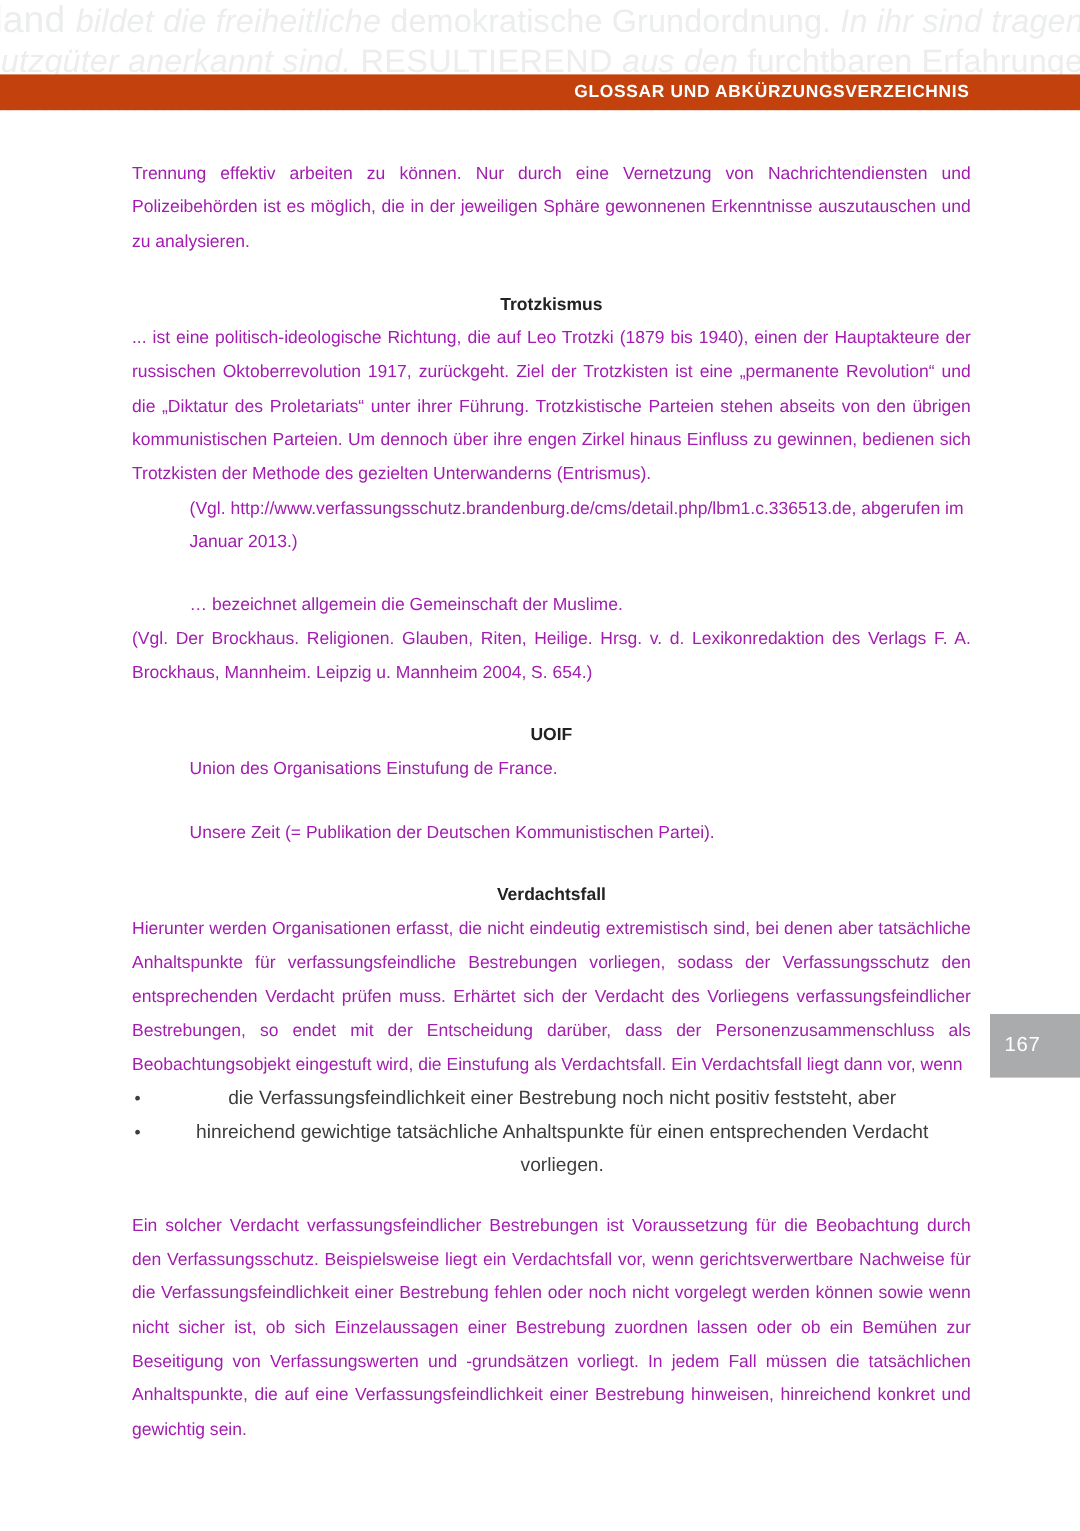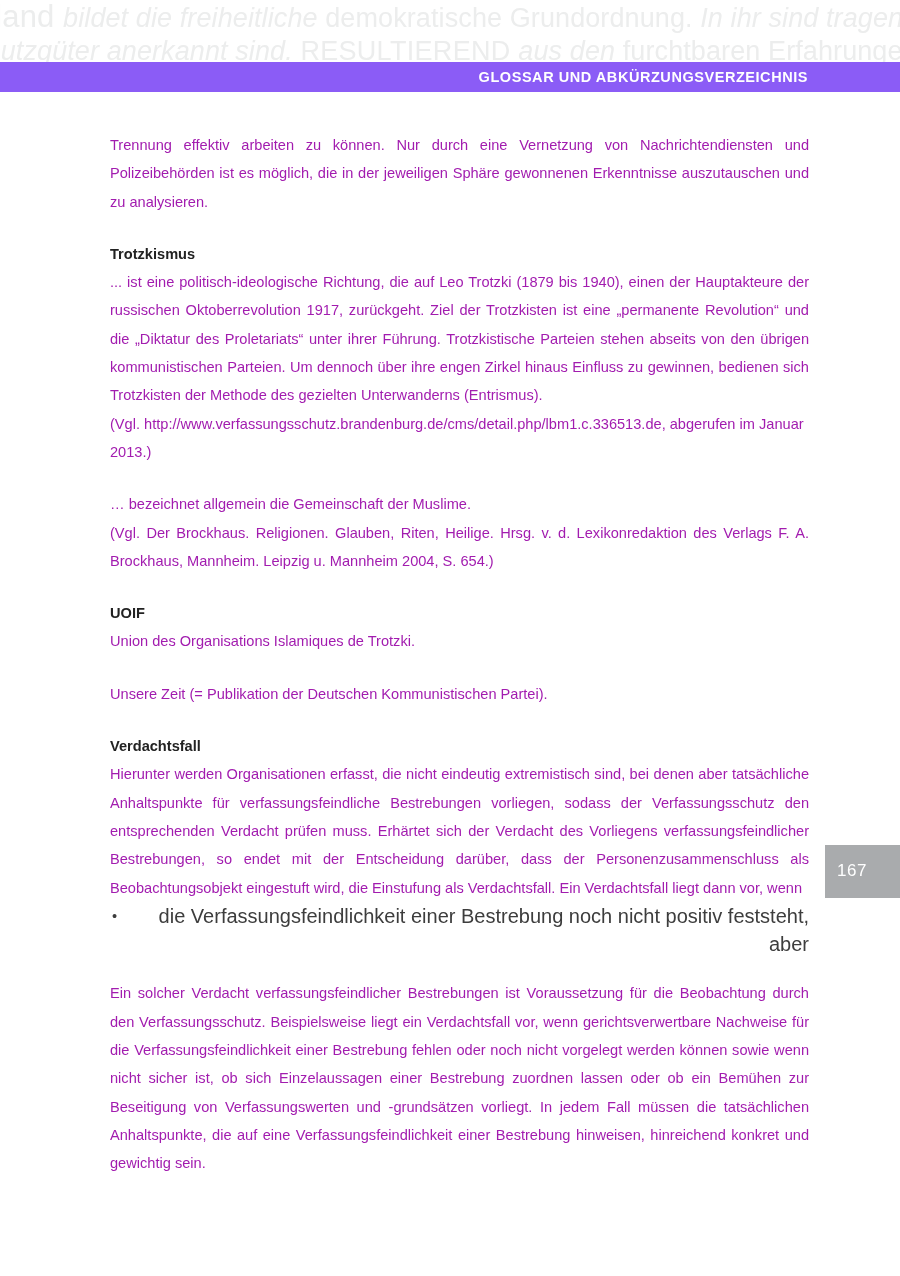--- a/index.html
+++ b/index.html
@@ -50,21 +50,21 @@
   .d-caps { font-weight: 400; letter-spacing: 0.3px; }
   .d-bold { font-weight: 700; }
   .d-big  { font-size: 31px; }
 
   .header-bar {
     position: absolute;
     left: 0;
     top: 62px;
     width: 900px;
     height: 30px;
-    background: #8b5cf6;
+    background: #c2410c;
   }
   .header-bar-title {
     position: absolute;
     right: 92px;
     top: 0;
     height: 30px;
     line-height: 30px;
     color: #ffffff;
     font-size: 14.5px;
     font-weight: 700;
@@ -101,43 +101,44 @@
   }
   .para {
     font-size: 14.6px;
     line-height: 28.3px;
     text-align: justify;
     text-justify: inter-word;
     color: #a21caf;
     margin: 0;
     hyphens: none;
   }
-  .para.left-align { text-align: left; }
+  .para.left-align { text-align: left; margin-left: 48px; }
   .term {
     font-size: 14.6px;
     line-height: 28.3px;
     font-weight: 700;
     color: #222222;
     margin: 0;
+    text-align: center;
   }
   .gap-sm  { height: 21px; }
   .gap-md  { height: 24px; }
 
   .bullets {
     margin: 0;
     padding: 0;
     list-style: none;
   }
   .bullets li {
     position: relative;
     padding-left: 18px;
-    font-size: 20px;
+    font-size: 16px;
     line-height: 28.3px;
     color: #3d3d3d;
-    text-align: right;
+    text-align: center;
   }
   .bullets li::before {
     content: "\2022";
     position: absolute;
     left: 2px;
     top: 0;
     font-size: 14.6px;
     line-height: 28.3px;
     color: #3d3d3d;
   }
@@ -184,34 +185,35 @@
 
   <div>
     <p class="para left-align">… bezeichnet allgemein die Gemeinschaft der Muslime.</p>
     <p class="para">(Vgl. Der Brockhaus. Religionen. Glauben, Riten, Heilige. Hrsg. v. d. Lexikonredaktion des Verlags F. A. Brockhaus, Mannheim. Leipzig u. Mannheim 2004, S. 654.)</p>
   </div>
 
   <div class="gap-md"></div>
 
   <div>
     <p class="term">UOIF</p>
-    <p class="para left-align">Union des Organisations Islamiques de Trotzki.</p>
+    <p class="para left-align">Union des Organisations Einstufung de France.</p>
   </div>
 
   <div class="gap-md"></div>
 
   <div>
     <p class="para left-align">Unsere Zeit (= Publikation der Deutschen Kommunistischen Partei).</p>
   </div>
 
   <div class="gap-md"></div>
 
   <div>
     <p class="term">Verdachtsfall</p>
     <p class="para">Hierunter werden Organisationen erfasst, die nicht eindeutig extremistisch sind, bei denen aber tatsächliche Anhaltspunkte für verfassungsfeindliche Bestrebungen vorliegen, sodass der Verfassungsschutz den entsprechenden Verdacht prüfen muss. Erhärtet sich der Verdacht des Vorliegens verfassungsfeindlicher Bestrebungen, so endet mit der Entscheidung darüber, dass der Personenzusammenschluss als Beobachtungsobjekt eingestuft wird, die Einstufung als Verdachtsfall. Ein Verdachtsfall liegt dann vor, wenn</p>
     <ul class="bullets">
       <li>die Verfassungsfeindlichkeit einer Bestrebung noch nicht positiv feststeht, aber</li>
+      <li>hinreichend gewichtige tatsächliche Anhaltspunkte für einen entsprechenden Verdacht vorliegen.</li>
     </ul>
     <div class="gap-sm"></div>
     <p class="para">Ein solcher Verdacht verfassungsfeindlicher Bestrebungen ist Voraussetzung für die Beobachtung durch den Verfassungsschutz. Beispielsweise liegt ein Verdachtsfall vor, wenn gerichtsverwertbare Nachweise für die Verfassungsfeindlichkeit einer Bestrebung fehlen oder noch nicht vorgelegt werden können sowie wenn nicht sicher ist, ob sich Einzelaussagen einer Bestrebung zuordnen lassen oder ob ein Bemühen zur Beseitigung von Verfassungswerten und -grundsätzen vorliegt. In jedem Fall müssen die tatsächlichen Anhaltspunkte, die auf eine Verfassungsfeindlichkeit einer Bestrebung hinweisen, hinreichend konkret und gewichtig sein.</p>
   </div>
 
 </div>
 
 </body></html>

